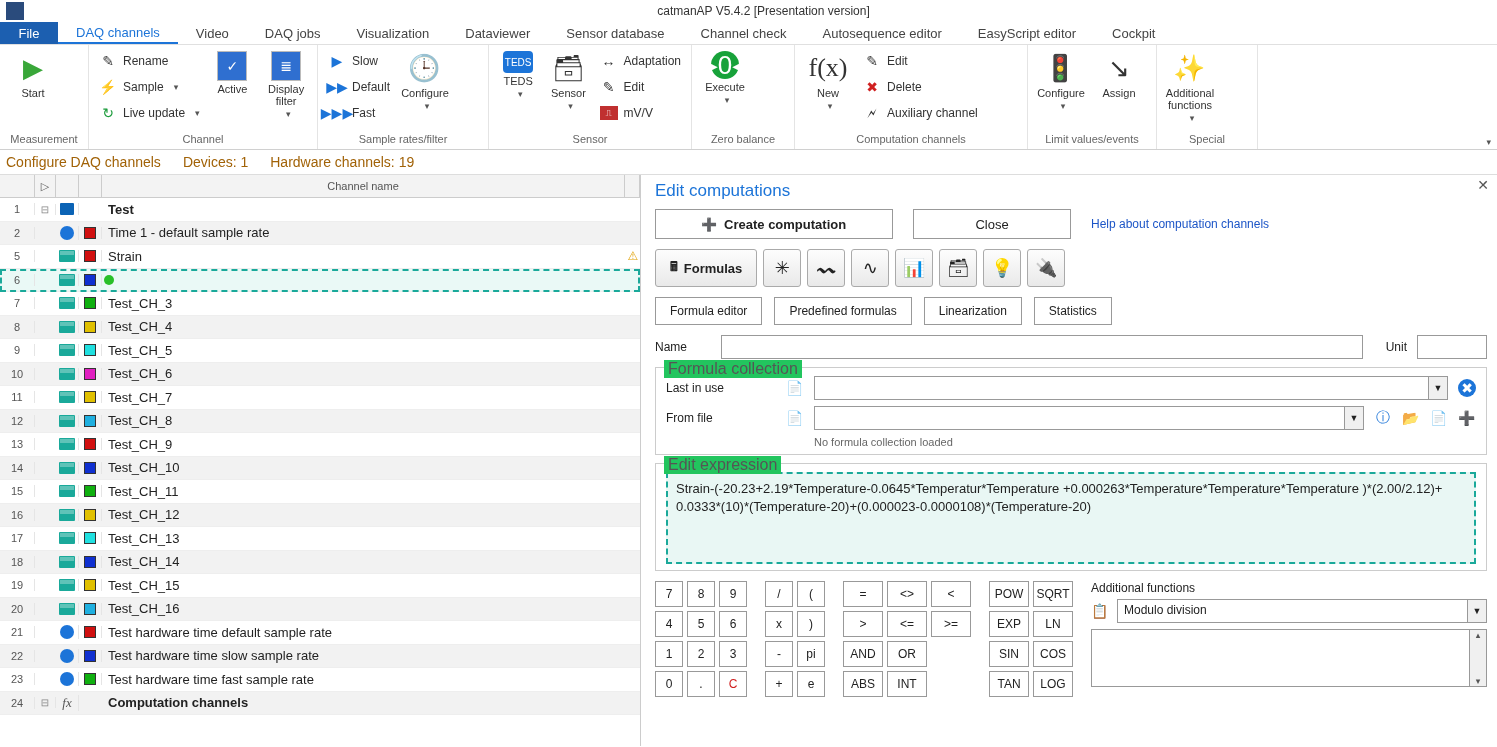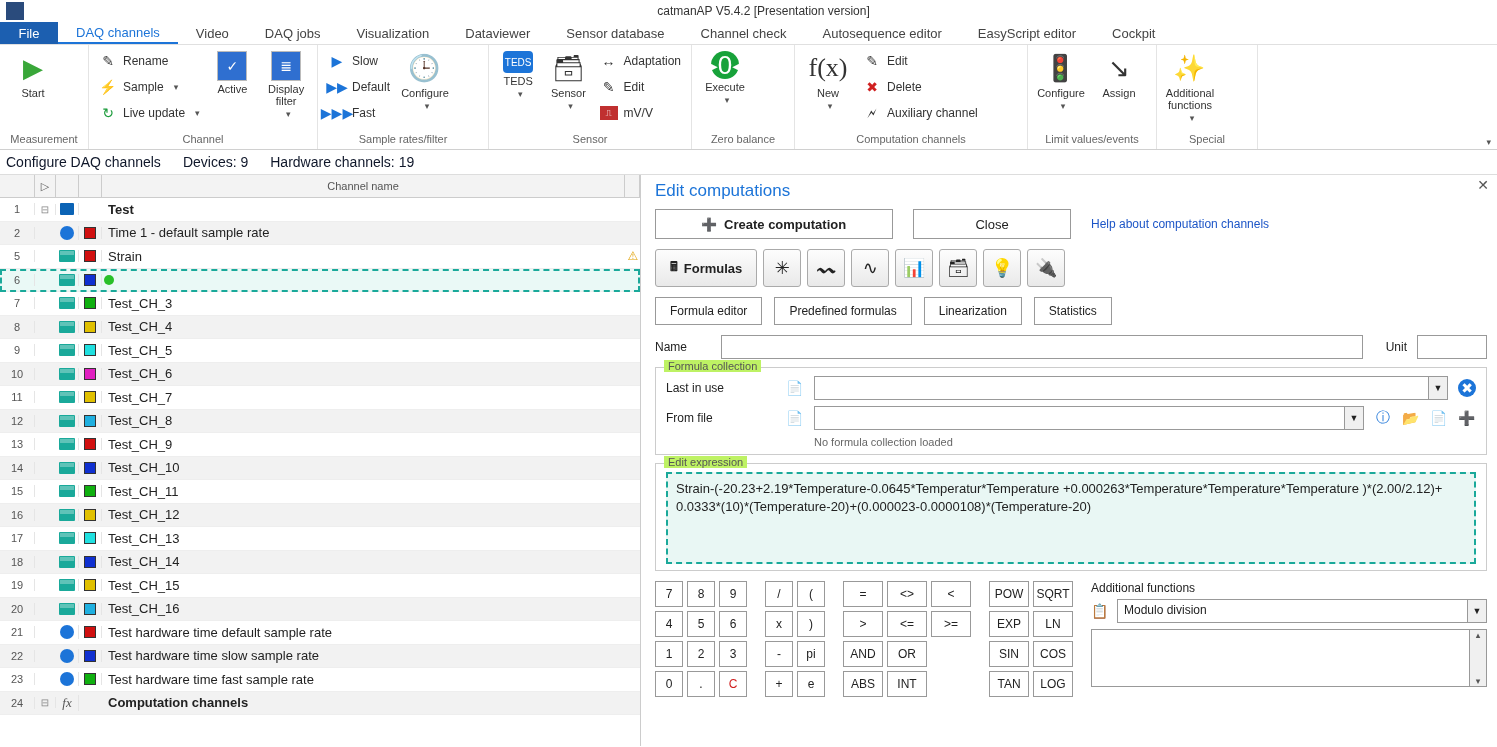--- a/index.html
+++ b/index.html
@@ -15,21 +15,21 @@
 .rg{border-right:1px solid #e4e4e4;display:flex;flex-direction:column;padding:2px 6px 0 6px}
 .rg-body{flex:1;display:flex;align-items:flex-start;gap:4px}
 .rg-label{height:16px;font-size:11px;color:#666;text-align:center}
 .big-btn{display:flex;flex-direction:column;align-items:center;justify-content:flex-start;width:54px;padding-top:4px;gap:2px;font-size:11px;color:#333;cursor:pointer}
 .big-btn .ic{width:34px;height:34px;display:flex;align-items:center;justify-content:center;font-size:26px}
 .vstack{display:flex;flex-direction:column;gap:2px;padding-top:2px}
 .mini{display:flex;align-items:center;gap:6px;height:24px;padding:0 4px;font-size:12px;color:#333;cursor:pointer;white-space:nowrap}
 .mini .ic{width:18px;height:18px;display:flex;align-items:center;justify-content:center;font-size:14px}
 .dd::after{content:"▾";font-size:9px;color:#555;margin-left:4px}
 .sq{width:28px;height:28px;border:1px solid #bbb;display:flex;align-items:center;justify-content:center;background:#2f6fd0;color:#fff;font-size:14px}
-.info-bar{height:24px;display:flex;align-items:center;gap:22px;padding-left:6px;color:#0f172a;font-size:14px;border-bottom:1px solid #ddd}
+.info-bar{height:24px;display:flex;align-items:center;gap:22px;padding-left:6px;color:#a16207;font-size:14px;border-bottom:1px solid #ddd}
 .main{display:flex;height:571px}
 .left{width:640px;display:flex;flex-direction:column;border-right:1px solid #ccc}
 .grid-head{height:22px;display:flex;background:#f3f3f3;border-bottom:1px solid #ccc}
 .gh{border-right:1px solid #ccc;display:flex;align-items:center;justify-content:center;color:#555;font-size:11px}
 .gh.a{width:34px}.gh.b{width:20px}.gh.c{width:22px}.gh.d{width:22px}.gh.e{flex:1}.gh.f{width:14px}
 .rows{flex:1;overflow:hidden}
 .row{height:22.5px;display:flex;align-items:center;border-bottom:1px solid #eee}
 .row.alt{background:#f2f2f2}
 .row .num{width:34px;text-align:center;color:#555;font-size:11px;border-right:1px solid #e5e5e5}
 .row .exp{width:20px;text-align:center;color:#888;font-size:10px;border-right:1px solid #e5e5e5}
@@ -56,21 +56,21 @@
 .icon-row{display:flex;gap:6px;margin-bottom:10px}
 .ibox{width:36px;height:36px;border:1px solid #aaa;border-radius:3px;background:linear-gradient(#fdfdfd,#e9e9e9);display:flex;align-items:center;justify-content:center;font-size:18px;cursor:pointer}
 .ibox.lbl{width:auto;padding:0 14px;font-weight:bold;font-size:13px}
 .tabs2{display:flex;gap:12px;margin-bottom:10px}
 .tab2{height:26px;border:1px solid #999;padding:0 14px;display:flex;align-items:center;font-size:12px;cursor:pointer;background:#fff}
 .tab2.active{font-weight:normal}
 .field-row{display:flex;align-items:center;gap:10px;margin-bottom:8px}
 .field-row label{width:56px;font-size:12px}
 .inp{height:22px;border:1px solid #999;padding:0 4px;font-size:12px}
 .fs{border:1px solid #ccc;padding:8px 10px 6px 10px;margin-bottom:8px;position:relative}
-.fs .lg{position:absolute;top:-8px;left:8px;background:#bef264;padding:0 4px;font-size:11px;color:#555}
+.fs .lg{position:absolute;top:-8px;left:8px;background:#22c55e;padding:0 4px;font-size:16px;color:#555}
 .frow{display:flex;align-items:center;gap:10px;margin-bottom:6px}
 .frow label{width:110px;font-size:12px}
 .combo{flex:1;height:22px;border:1px solid #999;display:flex}
 .combo .cv{flex:1}
 .combo .ar{width:18px;border-left:1px solid #999;display:flex;align-items:center;justify-content:center;font-size:9px;background:#f0f0f0}
 .sic{width:18px;height:18px;display:flex;align-items:center;justify-content:center;font-size:14px;cursor:pointer}
 .note{font-size:11px;color:#666;margin-left:148px}
 .expr{min-height:76px;border:2px dashed #1aa99a;background:#e9f7f4;padding:6px 8px;font-size:13px;line-height:1.35;font-family:inherit;white-space:pre-wrap;word-break:break-word}
 .kb{display:flex;gap:18px;margin-top:10px}
 .kcol{display:flex;flex-direction:column;gap:4px}
@@ -254,21 +254,21 @@
         </div>
     <div class="rg-label">Special</div>
   </div>
   <div style="flex:1;position:relative">
         <span class="caret" style="position:absolute;right:6px;bottom:2px">▾</span>
       </div>
 </div>
 
 <div class="info-bar">
   <span>Configure DAQ channels</span>
-  <span>Devices: 9</span>
+  <span>Devices: 1</span>
   <span>Hardware channels: 19</span>
 </div>
 
 <div class="main">
   <div class="left">
     <div class="grid-head">
       <div class="gh a"></div>
           <div class="gh b">▷</div>
       <div class="gh c"></div>
           <div class="gh d"></div>

